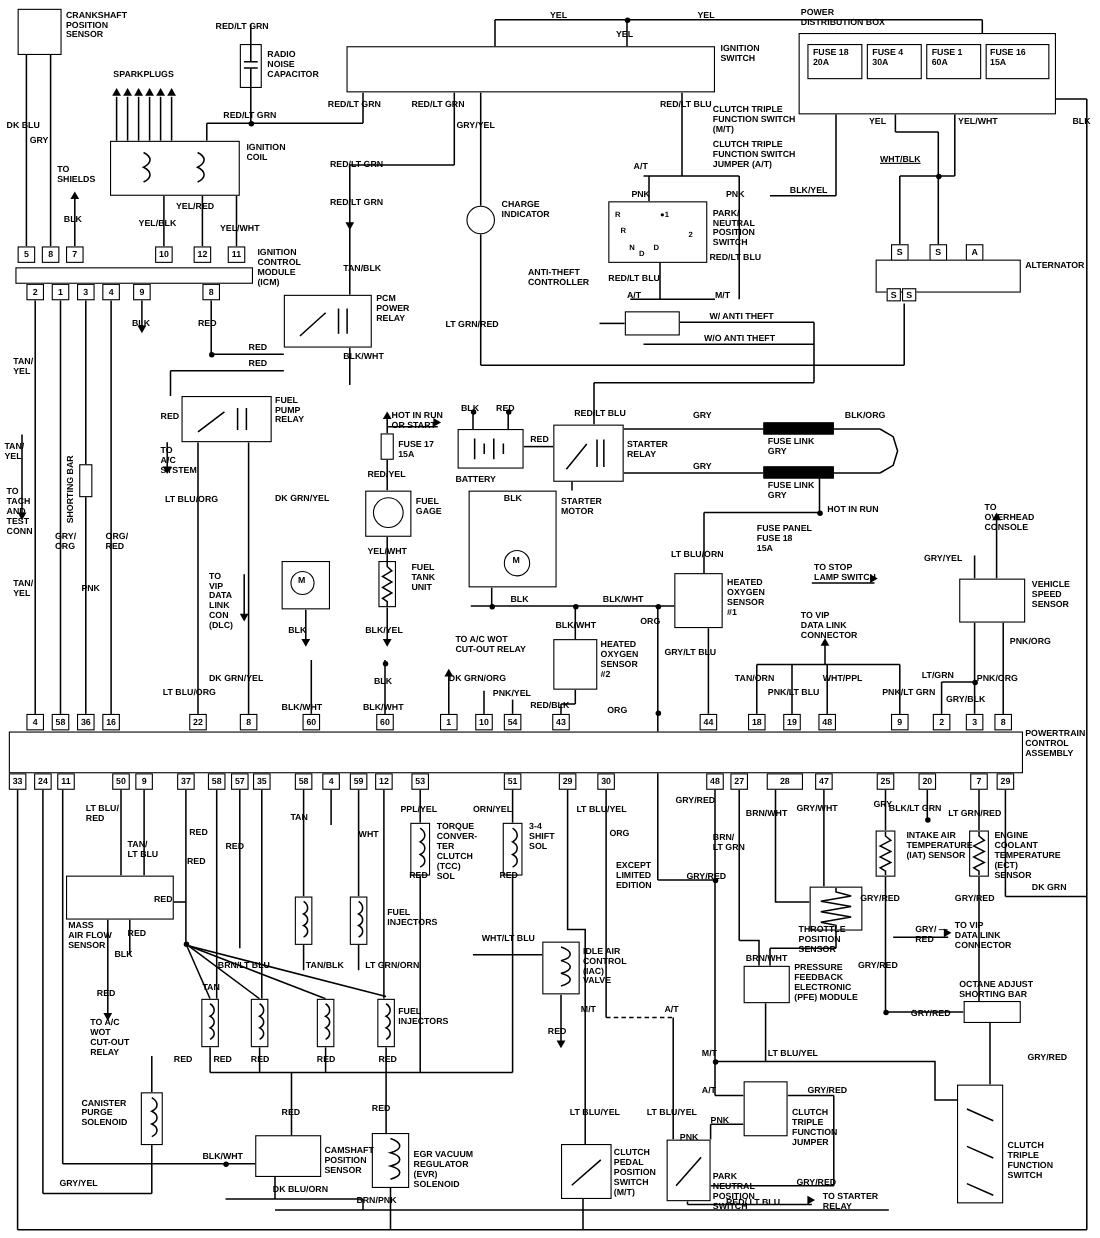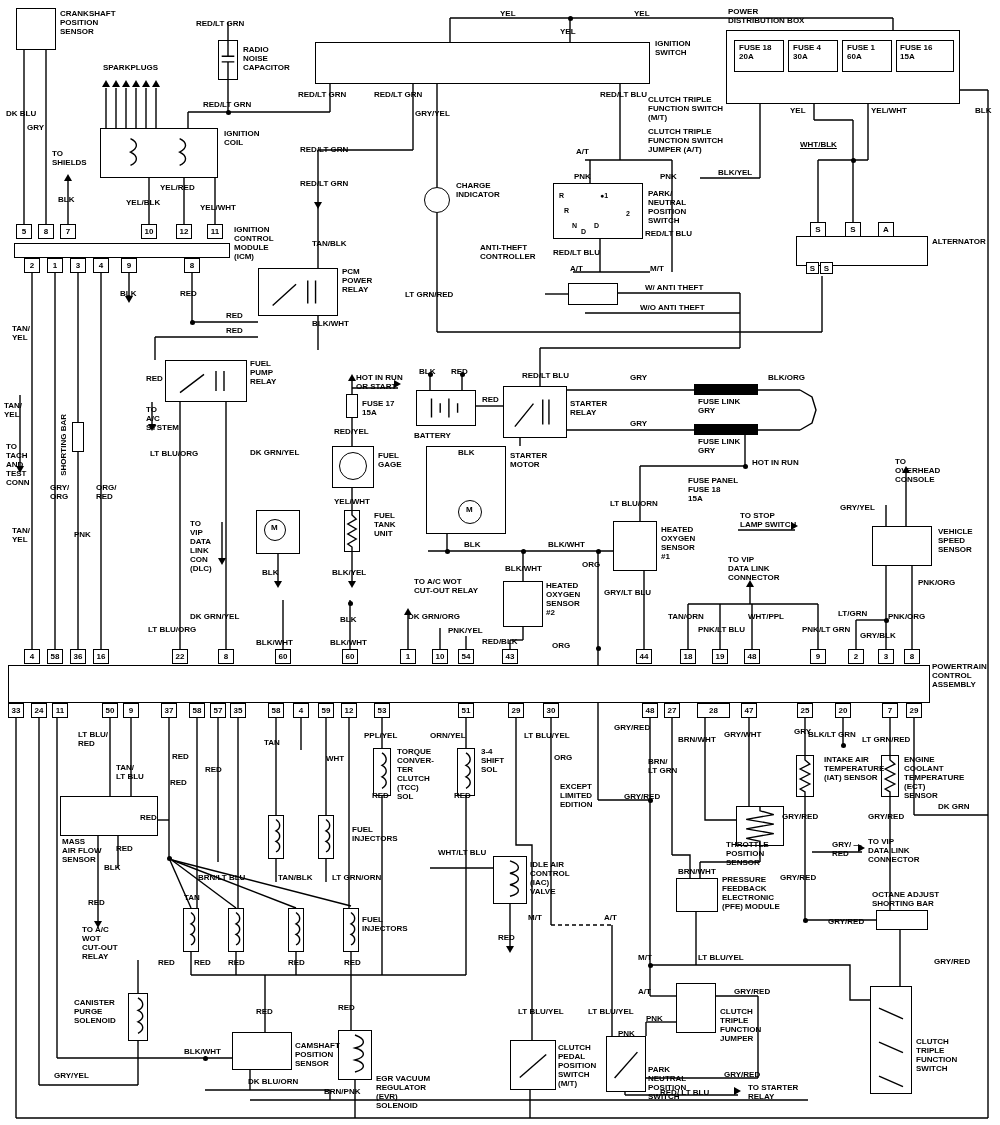--- a/index.html
+++ b/index.html
@@ -689,21 +689,21 @@
     <div class="lbl" style="left: 748px; top: 1084px;">TO STARTER
 RELAY</div>
     <div class="lbl" style="left: 916px; top: 1038px;">CLUTCH
 TRIPLE
 FUNCTION
 SWITCH</div>
     <div class="lbl" style="left: 295px; top: 1042px;">CAMSHAFT
 POSITION
 SENSOR</div>
     <div class="lbl" style="left: 184px; top: 1048px;">BLK/WHT</div>
-    <div class="lbl" style="left: 376px; top: 1046px; margin-top: 29px;">EGR VACUUM
+    <div class="lbl" style="left: 376px; top: 1046px;">EGR VACUUM
 REGULATOR
 (EVR)
 SOLENOID</div>
     <div class="lbl" style="left: 248px; top: 1078px;">DK BLU/ORN</div>
     <div class="lbl" style="left: 324px; top: 1088px;">BRN/PNK</div>
     <div class="lbl" style="left: 54px; top: 1072px;">GRY/YEL</div>
     <div class="lbl" style="left: 256px; top: 1008px;">RED</div>
     <div class="lbl" style="left: 338px; top: 1004px;">RED</div>
     <div class="lbl" style="left: 466px; top: 506px; font-size: 8px;">M</div>
     <div class="lbl" style="left: 271px; top: 524px; font-size: 8px;">M</div>

